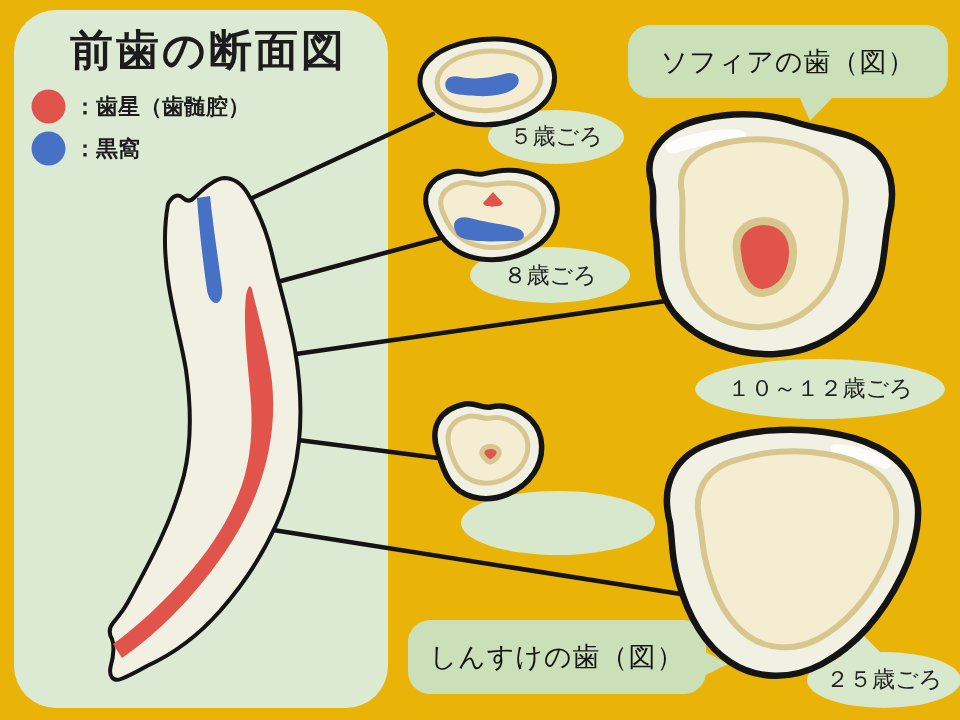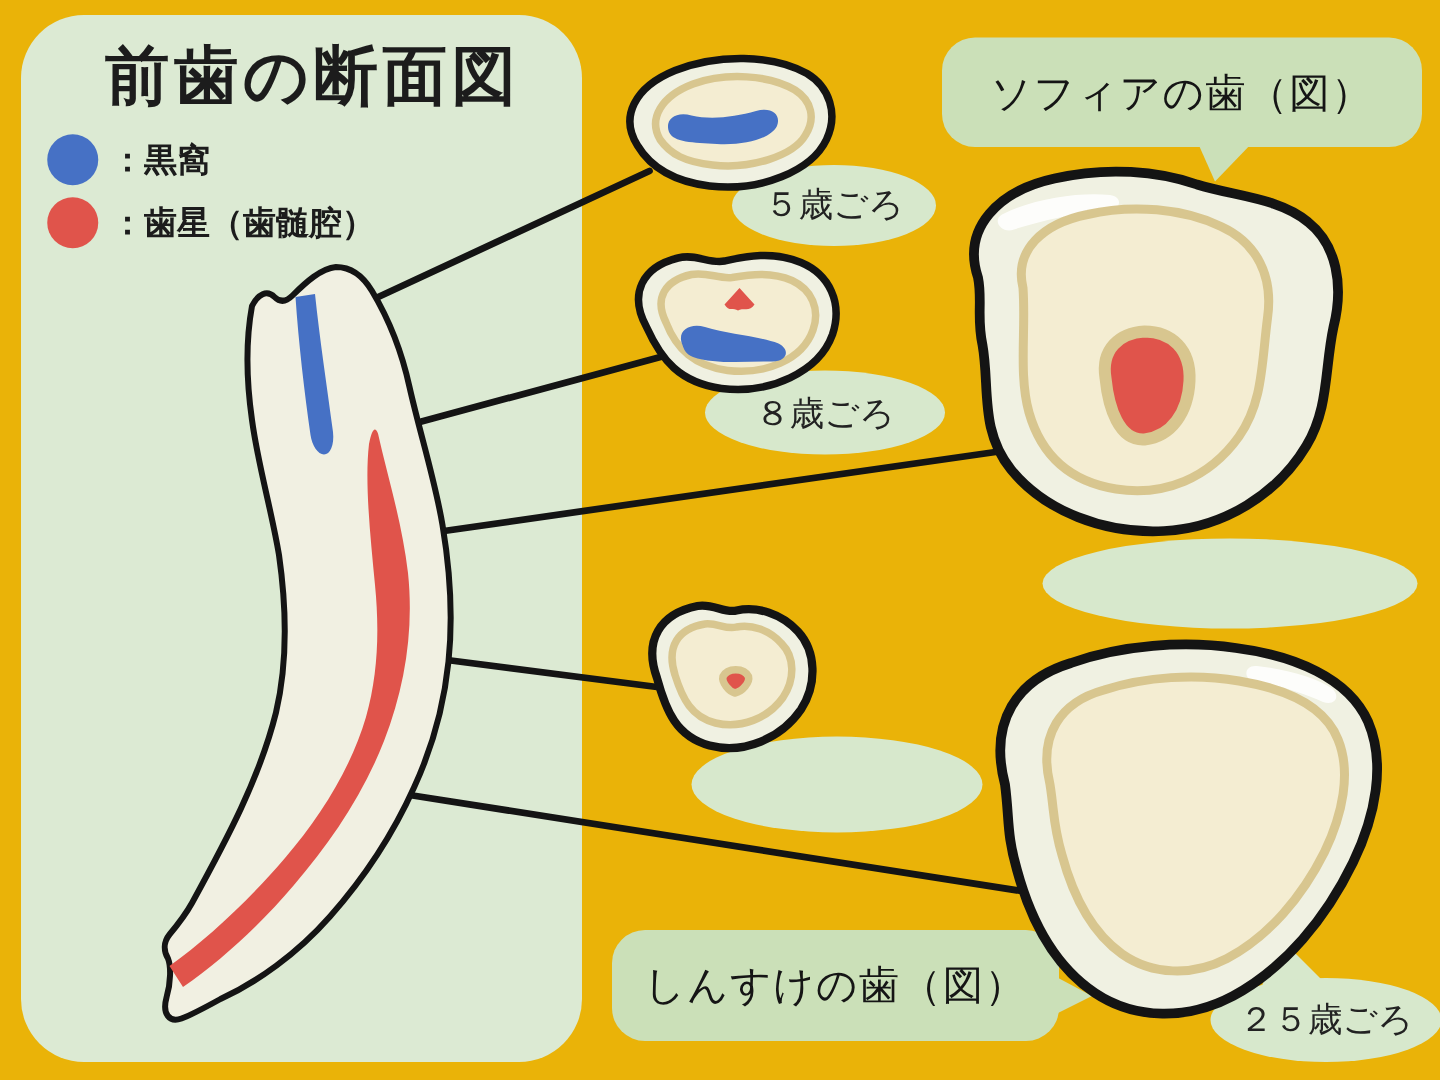--- a/index.html
+++ b/index.html
@@ -140,32 +140,33 @@
                C868,598 846,624 818,639 C795,651 768,650 748,636
                C727,621 715,596 708,570 C702,550 703,542 700,523 Z" fill="#f4edd2"></path>
     </g>
   </svg>
 
   <div class="txt title">前歯の断面図</div>
 
   <div class="legend">
     <div class="legend-row">
       <svg width="35" height="35">
+        <circle cx="17.5" cy="17.5" r="17" fill="#e0544b"></circle>
+      </svg>
+      <span class="legend-label">：歯星（歯髄腔）</span>
+    </div>
+    <div class="legend-row">
+      <svg width="35" height="35">
         <circle cx="17.5" cy="17.5" r="17" fill="#4671c5"></circle>
       </svg>
       <span class="legend-label">：黒窩</span>
-    </div>
-    <div class="legend-row">
-      <svg width="35" height="35">
-        <circle cx="17.5" cy="17.5" r="17" fill="#e0544b"></circle>
-      </svg>
-      <span class="legend-label">：歯星（歯髄腔）</span>
     </div>
   </div>
 
   <div class="txt bubble-label sofia">ソフィアの歯（図）</div>
   <div class="txt bubble-label shinsuke">しんすけの歯（図）</div>
 
   <div class="txt age age5">５歳ごろ</div>
   <div class="txt age age8">８歳ごろ</div>
+  <div class="txt age age1012">１０～１２歳ごろ</div>
   <div class="txt age age25">２５歳ごろ</div>
 
 </div>
 
 </body></html>

